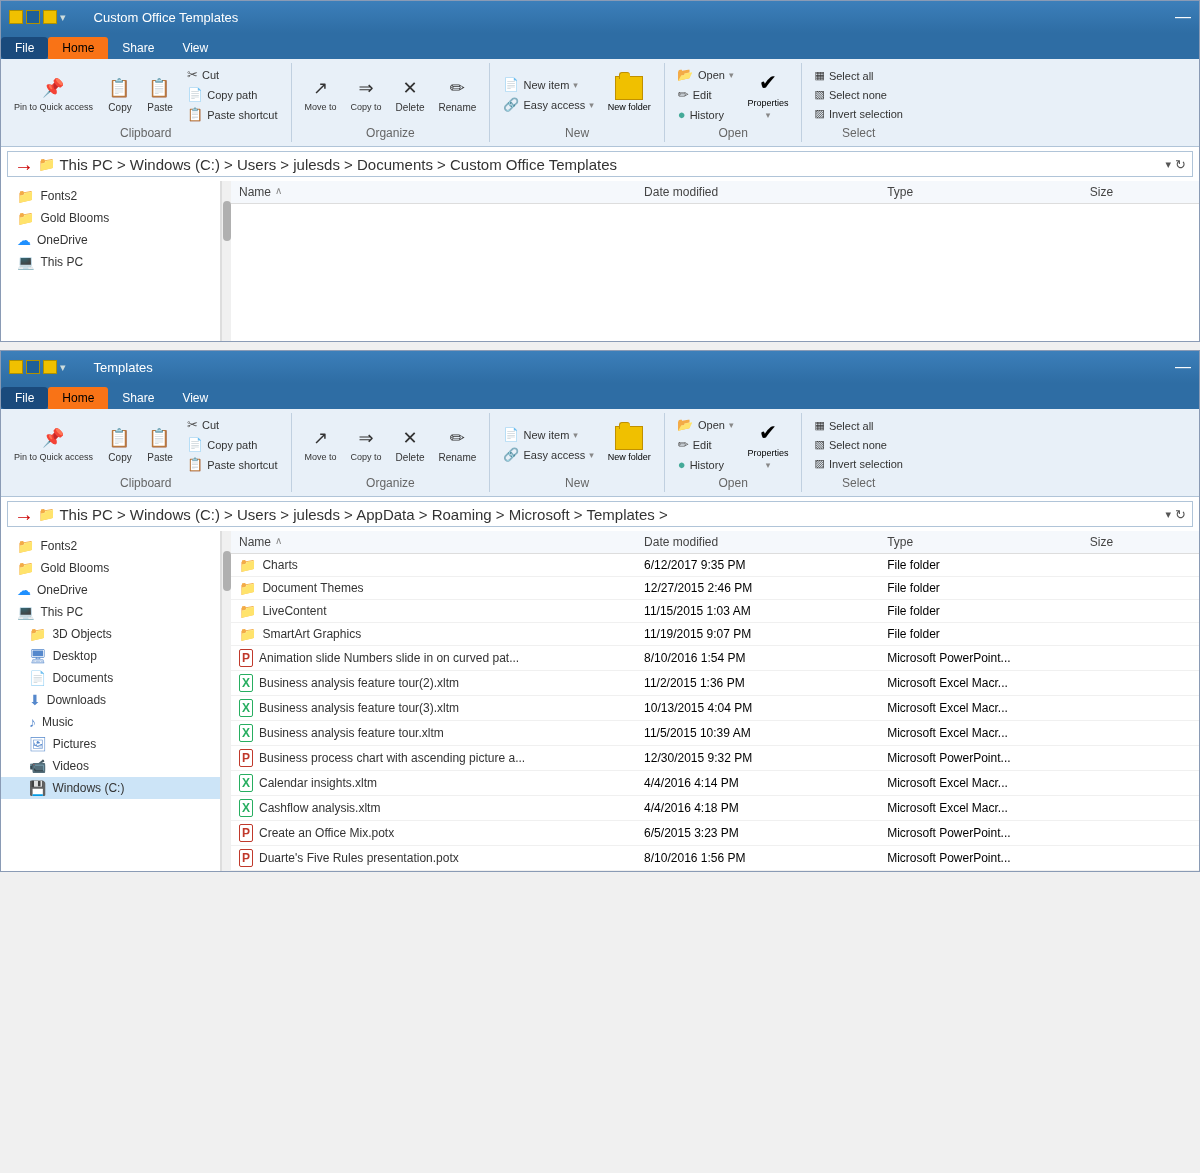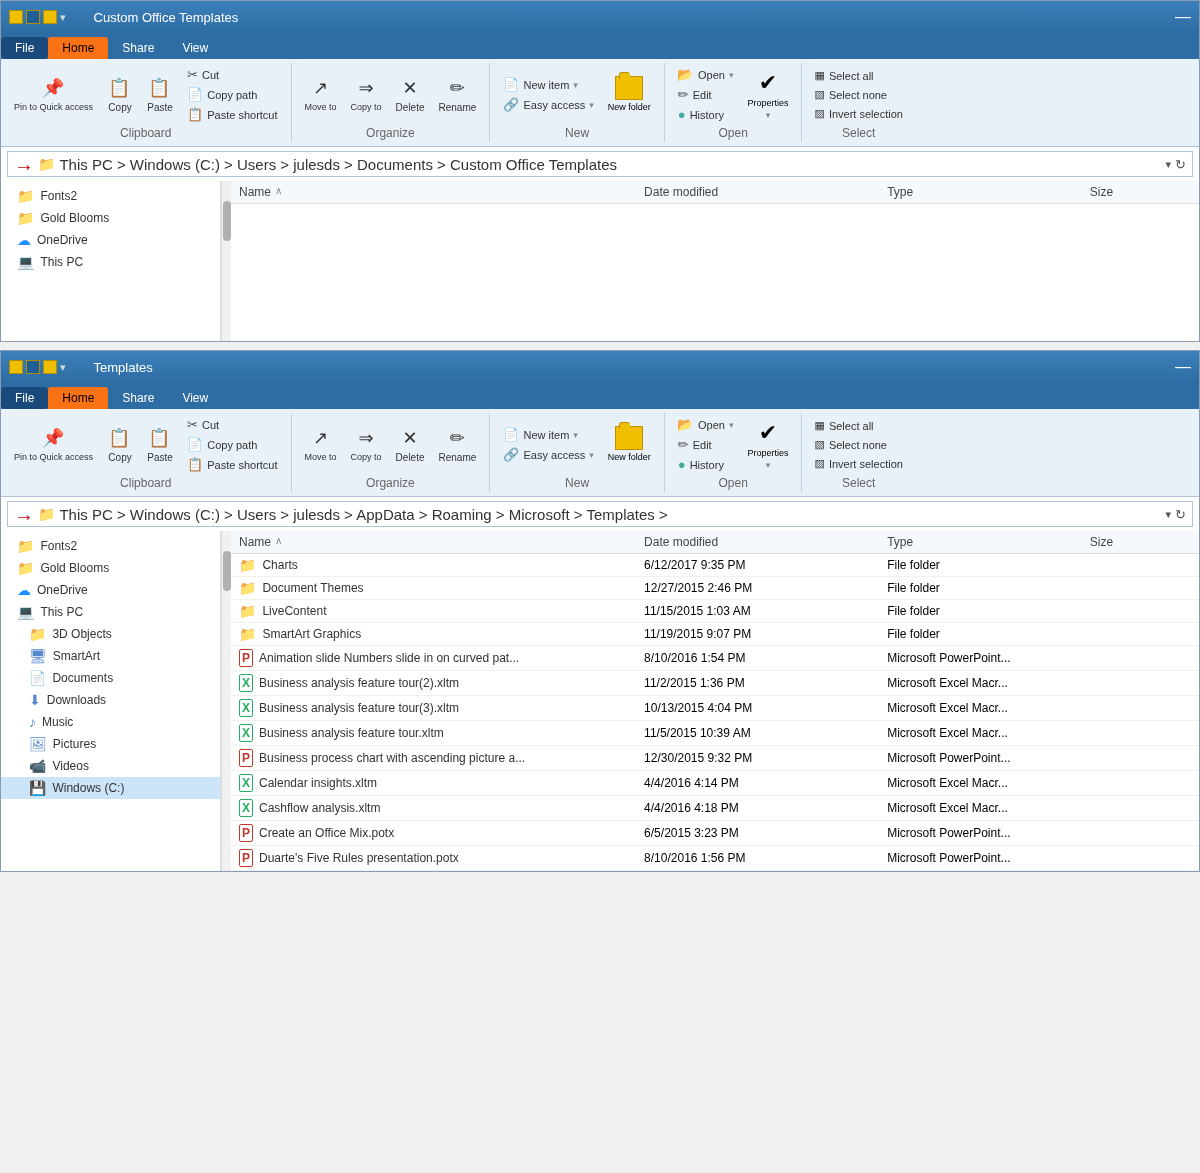--- a/index.html
+++ b/index.html
@@ -673,21 +673,21 @@
         <div class="sidebar-item">
           <span class="sidebar-item-icon pc-icon">💻</span>
           <span>This PC</span>
         </div>
         <div class="sidebar-item" style="padding-left:28px;">
           <span class="sidebar-item-icon" style="color:#5588cc;">📁</span>
           <span>3D Objects</span>
         </div>
         <div class="sidebar-item" style="padding-left:28px;">
           <span class="sidebar-item-icon" style="color:#5588cc;">🖥</span>
-          <span>SmartArt</span>
+          <span>Desktop</span>
         </div>
         <div class="sidebar-item" style="padding-left:28px;">
           <span class="sidebar-item-icon" style="color:#5588cc;">📄</span>
           <span>Documents</span>
         </div>
         <div class="sidebar-item" style="padding-left:28px;">
           <span class="sidebar-item-icon" style="color:#5588cc;">⬇</span>
           <span>Downloads</span>
         </div>
         <div class="sidebar-item" style="padding-left:28px;">

